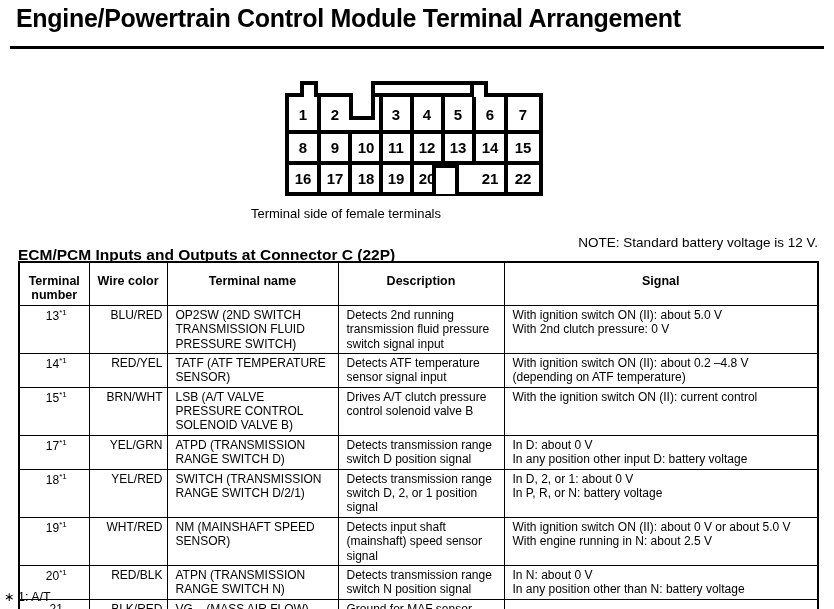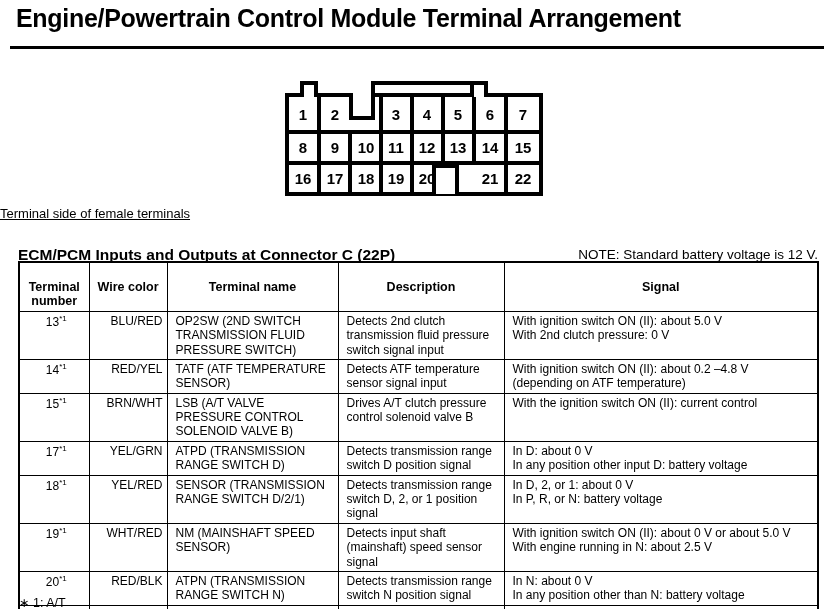--- a/index.html
+++ b/index.html
@@ -44,22 +44,22 @@
     width: 258px;
     height: 118px;
   }
   .conn-svg { display: block; }
 
   .conn-caption {
     position: absolute;
     left: 0;
     top: 206px;
     width: 692px;
+    text-align: center;
     font-size: 13px;
-    text-decoration: underline;
   }
 
   
   .section-head {
     position: absolute;
     left: 18px;
     top: 234px;
     width: 800px;
     height: 22px;
   }
@@ -67,21 +67,21 @@
     position: absolute;
     left: 0;
     top: 12px;
     font-size: 15.5px;
     font-weight: bold;
     white-space: nowrap;
   }
   .section-note {
     position: absolute;
     right: 0;
-    top: 13px;
+    top: 1px;
     font-size: 13.5px;
     white-space: nowrap;
     text-align: right;
   }
 
   
   .tbl-wrap {
     position: absolute;
     left: 18px;
     top: 261px;
@@ -97,21 +97,21 @@
     border: 1px solid #000000;
   }
   table.terminals {
     border-width: 2px;
   }
   table.terminals th {
     font-weight: bold;
     font-size: 12.5px;
     text-align: center;
     vertical-align: top;
-    padding: 17px 2px 2px 2px;
+    padding: 11px 2px 2px 2px;
     line-height: 1.15;
     margin-top: 24px;
   }
   table.terminals td {
     vertical-align: top;
     padding: 2px 4px 2px 8px;
     line-height: 1.2;
   }
   td.c-num {
     text-align: center;
@@ -133,25 +133,24 @@
   
   col.w-num   { width: 70px; }
   col.w-wire  { width: 78px; }
   col.w-name  { width: 171px; }
   col.w-desc  { width: 166px; }
   col.w-sig   { width: 314px; }
 
   
   .footnote {
     position: absolute;
-    left: 19px;
+    left: 4px;
     top: 589px;
     font-size: 12.5px;
     white-space: nowrap;
-    margin-top: 6px;
   }
 </style>
 </head>
 <body>
 
 <div class="page-title">Engine/Powertrain Control Module Terminal Arrangement</div>
 <div class="title-rule"></div>
 
 <div class="connector-wrap">
   <svg class="conn-svg" width="258" height="118" viewBox="0 0 258 118">
@@ -251,21 +250,21 @@
           <td class="c-num"><span>13</span><span class="sup">*1</span></td>
           <td class="c-wire">
             <span class="cellline">BLU/RED</span>
           </td>
           <td>
             <span class="cellline">OP2SW (2ND SWITCH</span>
             <span class="cellline">TRANSMISSION FLUID</span>
             <span class="cellline">PRESSURE SWITCH)</span>
           </td>
           <td>
-            <span class="cellline">Detects 2nd clutch</span>
+            <span class="cellline">Detects 2nd running</span>
             <span class="cellline">transmission fluid pressure</span>
             <span class="cellline">switch signal input</span>
           </td>
           <td>
             <span class="cellline">With ignition switch ON (II): about 5.0 V</span>
             <span class="cellline">With 2nd clutch pressure: 0 V</span>
           </td>
         </tr>
         <tr>
           <td class="c-num"><span>14</span><span class="sup">*1</span></td>
@@ -320,21 +319,21 @@
             <span class="cellline">In D: about 0 V</span>
             <span class="cellline">In any position other input D: battery voltage</span>
           </td>
         </tr>
         <tr>
           <td class="c-num"><span>18</span><span class="sup">*1</span></td>
           <td class="c-wire">
             <span class="cellline">YEL/RED</span>
           </td>
           <td>
-            <span class="cellline">SENSOR (TRANSMISSION</span>
+            <span class="cellline">SWITCH (TRANSMISSION</span>
             <span class="cellline">RANGE SWITCH D/2/1)</span>
           </td>
           <td>
             <span class="cellline">Detects transmission range</span>
             <span class="cellline">switch D, 2, or 1 position</span>
             <span class="cellline">signal</span>
           </td>
           <td>
             <span class="cellline">In D, 2, or 1: about 0 V</span>
             <span class="cellline">In P, R, or N: battery voltage</span>

